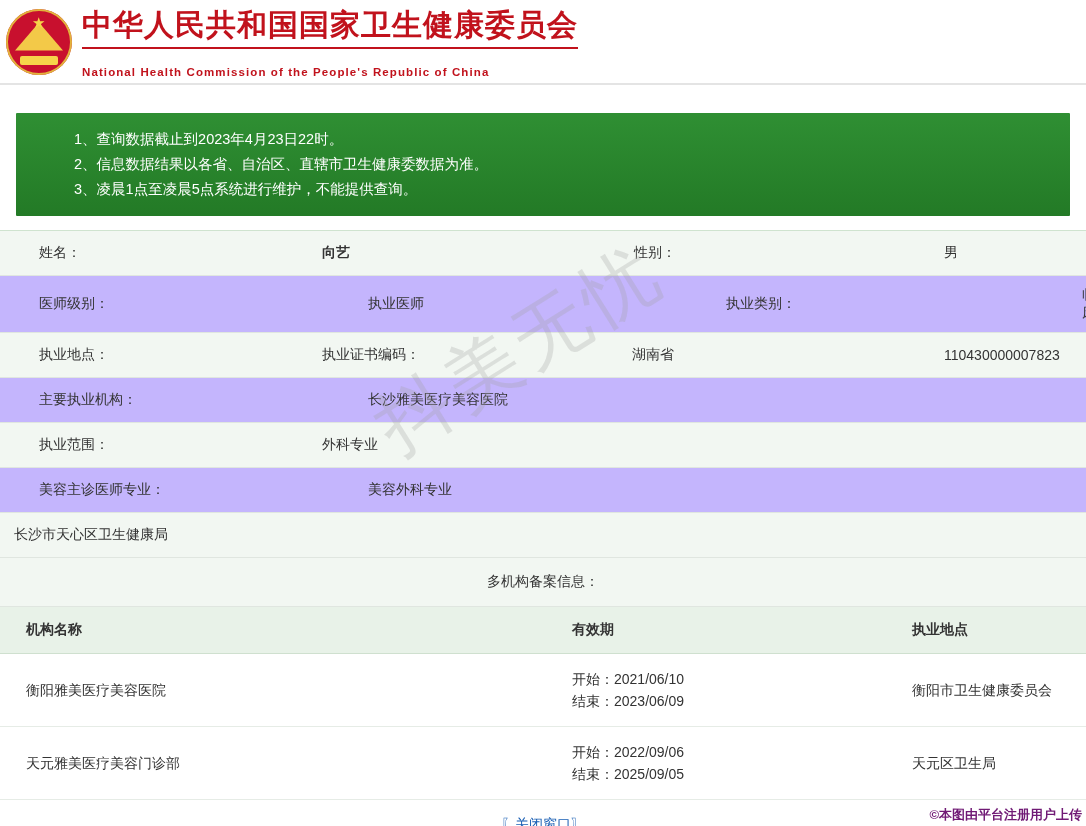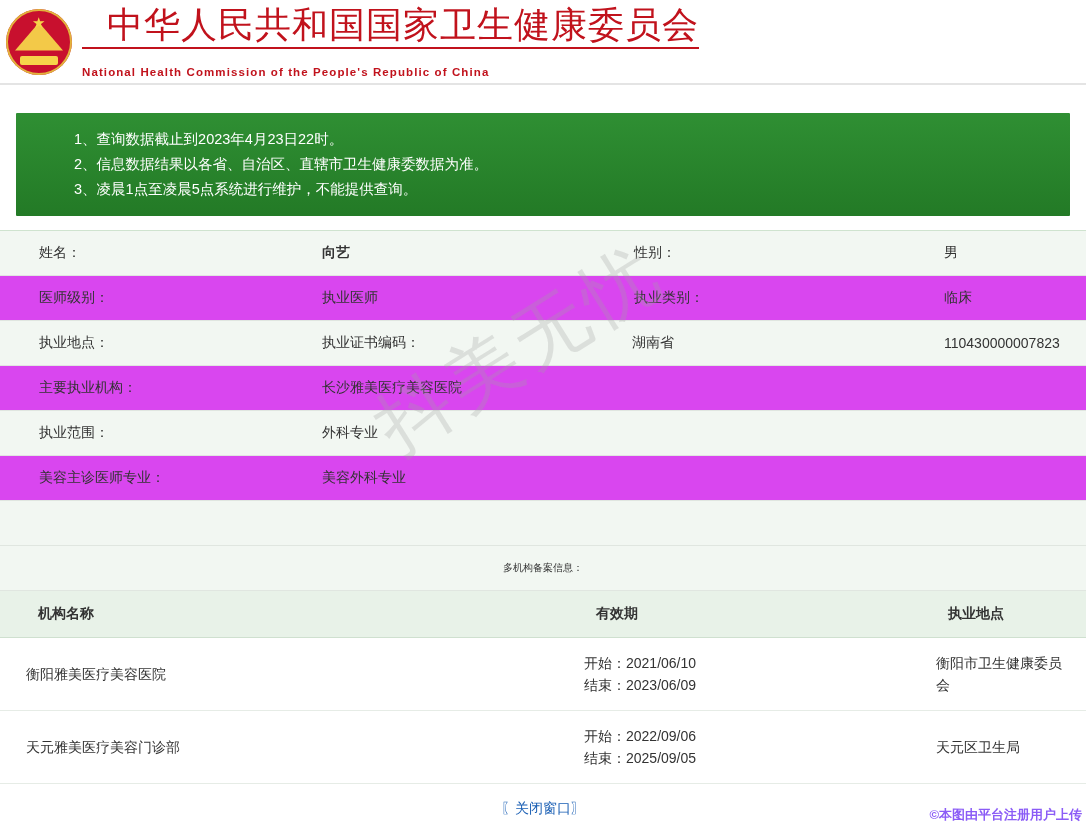--- a/index.html
+++ b/index.html
@@ -61,27 +61,26 @@
     line-height: 15px;
     z-index: 3;
   }
   .title-block {
     display: flex;
     flex-direction: column;
     justify-content: center;
   }
   .title-cn {
     font-family: "Liberation Serif", serif;
-    font-weight: normal;
-    font-size: 36px;
+    font-weight: bold;
+    font-size: 30px;
     color: #c1121c;
     letter-spacing: 1px;
     line-height: 40px;
     white-space: nowrap;
-    margin-left: 25px;
   }
   .title-en {
     font-size: 11.5px;
     font-weight: bold;
     color: #c1121c;
     letter-spacing: 1.1px;
     border-top: 2px solid #c1121c;
     padding-top: 17px;
     margin-top: 2px;
     white-space: nowrap;
@@ -110,57 +109,57 @@
   .info {
     border-top: 1px solid #cfe3cf;
   }
   .info-row {
     display: flex;
     border-bottom: 1px solid #e0e6e0;
     min-height: 44px;
     align-items: stretch;
   }
   .info-row.alt { background: #f2f7f2; }
-  .info-row.plain { background: #d946ef; }
+  .info-row.plain { background: #c4b5fd; gap: 46px; }
   .cell {
     display: flex;
     align-items: center;
     padding: 10px 14px;
     box-sizing: border-box;
     font-size: 14px;
   }
   .c-label { width: 308px; flex: 0 0 308px; color: #333; padding-left: 39px; }
   .c-value { width: 312px; flex: 0 0 312px; color: #333; }
   .c-label2 { width: 310px; flex: 0 0 310px; color: #333; }
   .c-value2 { flex: 1 1 auto; color: #333; }
   .value-strong { font-weight: bold; }
 
   
   .section-title {
     background: #f2f7f2;
     text-align: center;
     padding: 15px 0;
-    font-size: 10px;
+    font-size: 14px;
     color: #333;
     border-bottom: 1px solid #e0e6e0;
   }
 
   
   .records {
     width: 100%;
     border-collapse: collapse;
     table-layout: fixed;
   }
   .records th {
     background: #e8f2e8;
     text-align: left;
     font-weight: bold;
     font-size: 14px;
     color: #333;
-    padding: 14px 14px 14px 38px;
+    padding: 14px 14px 14px 26px;
     border-bottom: 1px solid #cfe0cf;
   }
   .records td {
     padding: 14px 14px 14px 26px;
     font-size: 14px;
     color: #333;
     border-bottom: 1px solid #e6ece6;
     vertical-align: middle;
     line-height: 22px;
   }
@@ -193,21 +192,21 @@
     pointer-events: none;
     user-select: none;
     white-space: nowrap;
   }
   .corner-mark {
     position: absolute;
     right: 4px;
     bottom: 2px;
     font-size: 13px;
     font-weight: bold;
-    color: #8b5cf6;
+    color: #701a75;
     white-space: nowrap;
     pointer-events: none;
     user-select: none;
   }
 </style>
 </head>
 <body>
 
 <div class="header">
   <div class="emblem">
@@ -264,20 +263,21 @@
   </div>
 
   <div class="info-row plain">
     <div class="cell c-label">美容主诊医师专业：</div>
     <div class="cell c-value">美容外科专业</div>
     <div class="cell c-label2"></div>
     <div class="cell c-value2"></div>
   </div>
 
   <div class="info-row alt">
+    <div class="cell c-value">长沙市天心区卫生健康局</div>
     <div class="cell c-label2"></div>
     <div class="cell c-value2"></div>
   </div>
 </div>
 
 <div class="section-title">多机构备案信息：</div>
 
 <table class="records">
   <thead>
     <tr>

